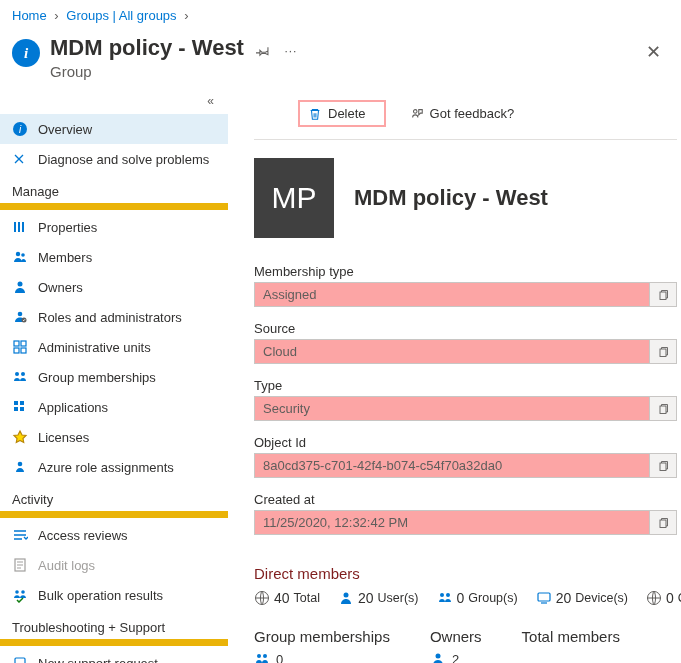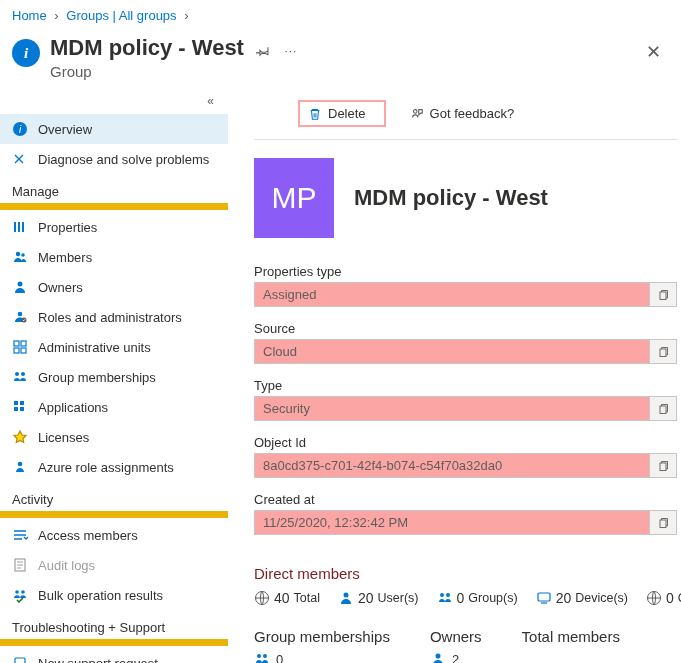--- a/index.html
+++ b/index.html
@@ -29,21 +29,21 @@
     .nav-item .ico { width: 16px; height: 16px; display: inline-flex; align-items: center; justify-content: center; flex-shrink: 0; }
     .nav-section { padding: 10px 12px 4px; font-weight: 400; font-size: 13px; color: #323130; border-bottom: 7px solid #eab308; margin-bottom: 2px; }
 
     .content { flex: 1; padding-left: 26px; padding-right: 4px; min-width: 0; }
     .toolbar { display: flex; align-items: center; gap: 18px; padding: 8px 0 12px 0; border-bottom: 1px solid #e1dfdd; }
     .tool-btn { display: inline-flex; align-items: center; gap: 6px; font-size: 13px; cursor: pointer; padding: 4px 6px; }
     .delete-highlight { border: 2px solid #fca5a5; padding: 4px 18px 4px 8px; margin-left: 44px; }
     .tool-btn .ico { width: 14px; height: 14px; display: inline-flex; align-items:center; justify-content:center; }
     
     .entity { display: flex; align-items: center; gap: 20px; padding: 18px 0 0 0; }
-    .avatar { width: 80px; height: 80px; background: #8b5cf6; display: flex; align-items: center; justify-content: center; color: #fff; font-size: 30px; font-weight: 400; }
+    .avatar { width: 80px; height: 80px; background: #404040; display: flex; align-items: center; justify-content: center; color: #fff; font-size: 30px; font-weight: 400; }
     .entity-title { font-size: 22px; font-weight: 600; }
     
     .details { padding-top: 26px; display: flex; flex-direction: column; gap: 14px; }
     .field-label { font-size: 13px; color: #323130; margin-bottom: 3px; }
     .field-row { display: flex; align-items: stretch; }
     .field-box { flex: 1; background: #fca5a5; border: 1px solid #c8c6c4; border-right: none; padding: 4px 8px; font-size: 13px; color: #605e5c; }
     .copy-box { width: 28px; background: #f3f2f1; border: 1px solid #c8c6c4; display: flex; align-items: center; justify-content: center; cursor: pointer; }
 
     .section-heading { font-size: 15px; color: #7f1d1d; margin-top: 30px; margin-bottom: 8px; }
     .stats { display: flex; align-items: flex-start; gap: 18px; font-size: 12.5px; }
@@ -204,21 +204,21 @@
 
     <div class="nav-section">Activity</div>
 
     <div class="nav-item">
       <span class="ico">
           <svg width="16" height="16" viewBox="0 0 16 16" fill="none" stroke="#0078d4" stroke-width="1.3">
             <path d="M2 4h12M2 8h12M2 12h8"></path>
             <path d="M12 10l2 2 2-2" stroke="#0078d4"></path>
           </svg>
         </span>
-      <span>Access members</span>
+      <span>Access reviews</span>
     </div>
     <div class="nav-item disabled">
       <span class="ico">
           <svg width="16" height="16" viewBox="0 0 16 16" fill="none" stroke="#a19f9d" stroke-width="1.2">
             <rect x="3" y="2" width="10" height="12"></rect>
             <path d="M5 5h6M5 8h6M5 11h4"></path>
           </svg>
         </span>
       <span>Audit logs</span>
     </div>
@@ -269,21 +269,21 @@
       </span>
     </div>
 
     <div class="entity">
       <div class="avatar">MP</div>
       <div class="entity-title">MDM policy - West</div>
     </div>
 
     <div class="details">
       <div>
-        <div class="field-label">Properties type</div>
+        <div class="field-label">Membership type</div>
         <div class="field-row">
           <div class="field-box">Assigned</div>
           <div class="copy-box">
               <svg width="12" height="12" viewBox="0 0 16 16" fill="none" stroke="#605e5c" stroke-width="1.2">
                 <rect x="4" y="4" width="8" height="10"></rect>
                 <path d="M6 4V2h8v10h-2"></path>
               </svg>
             </div>
         </div>
       </div>

